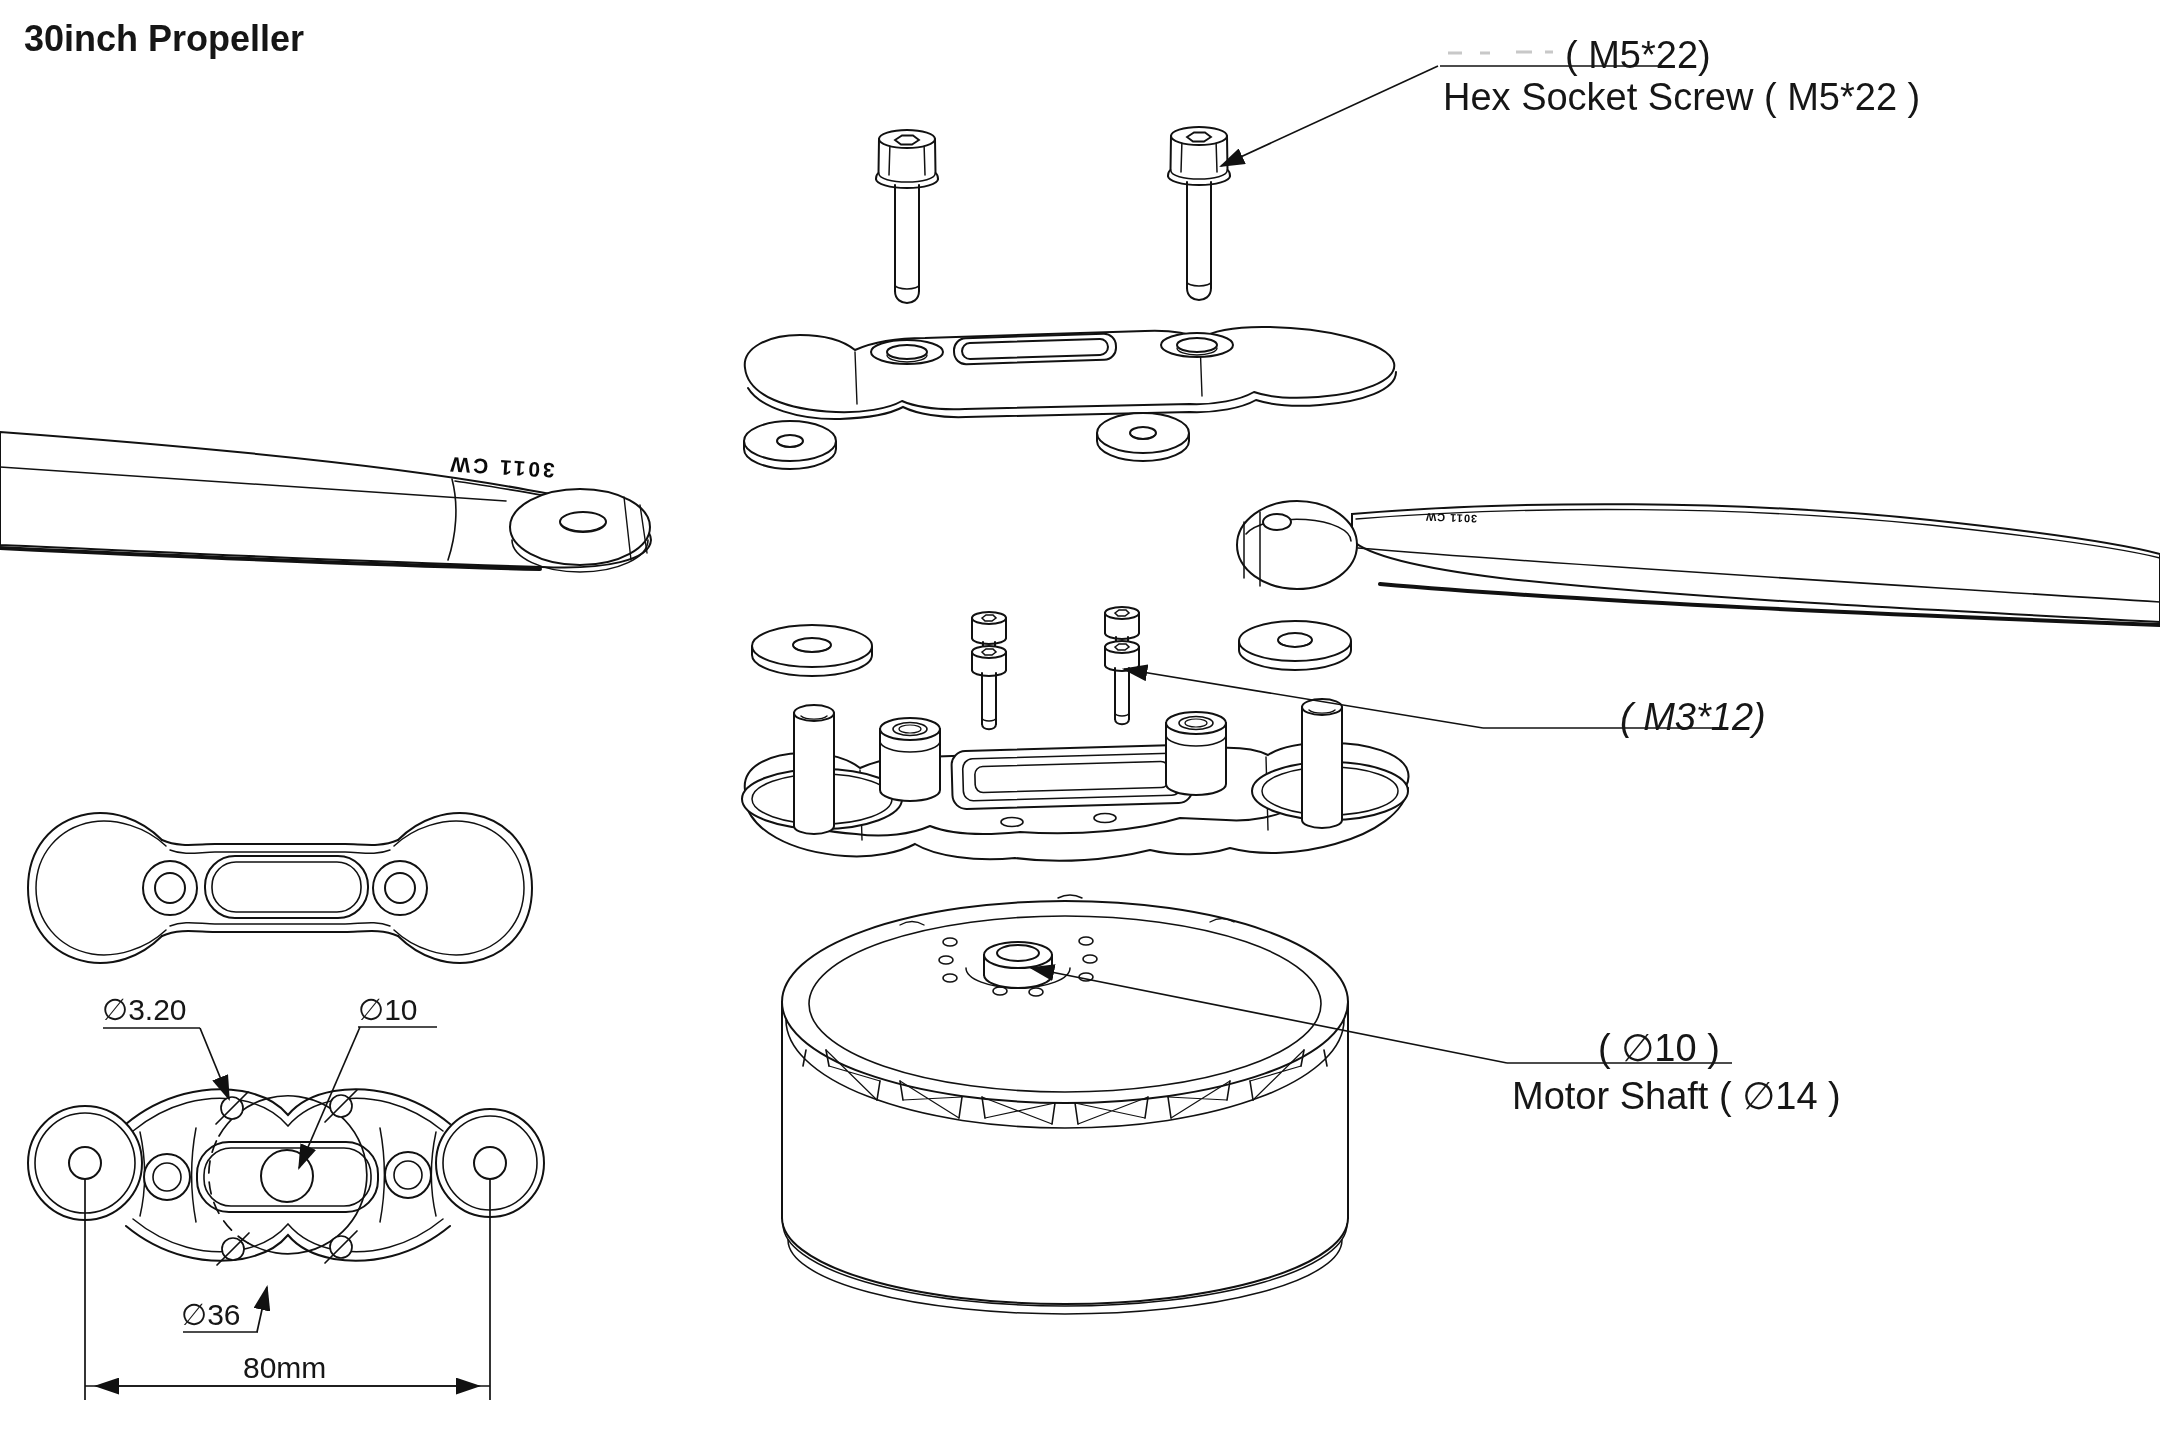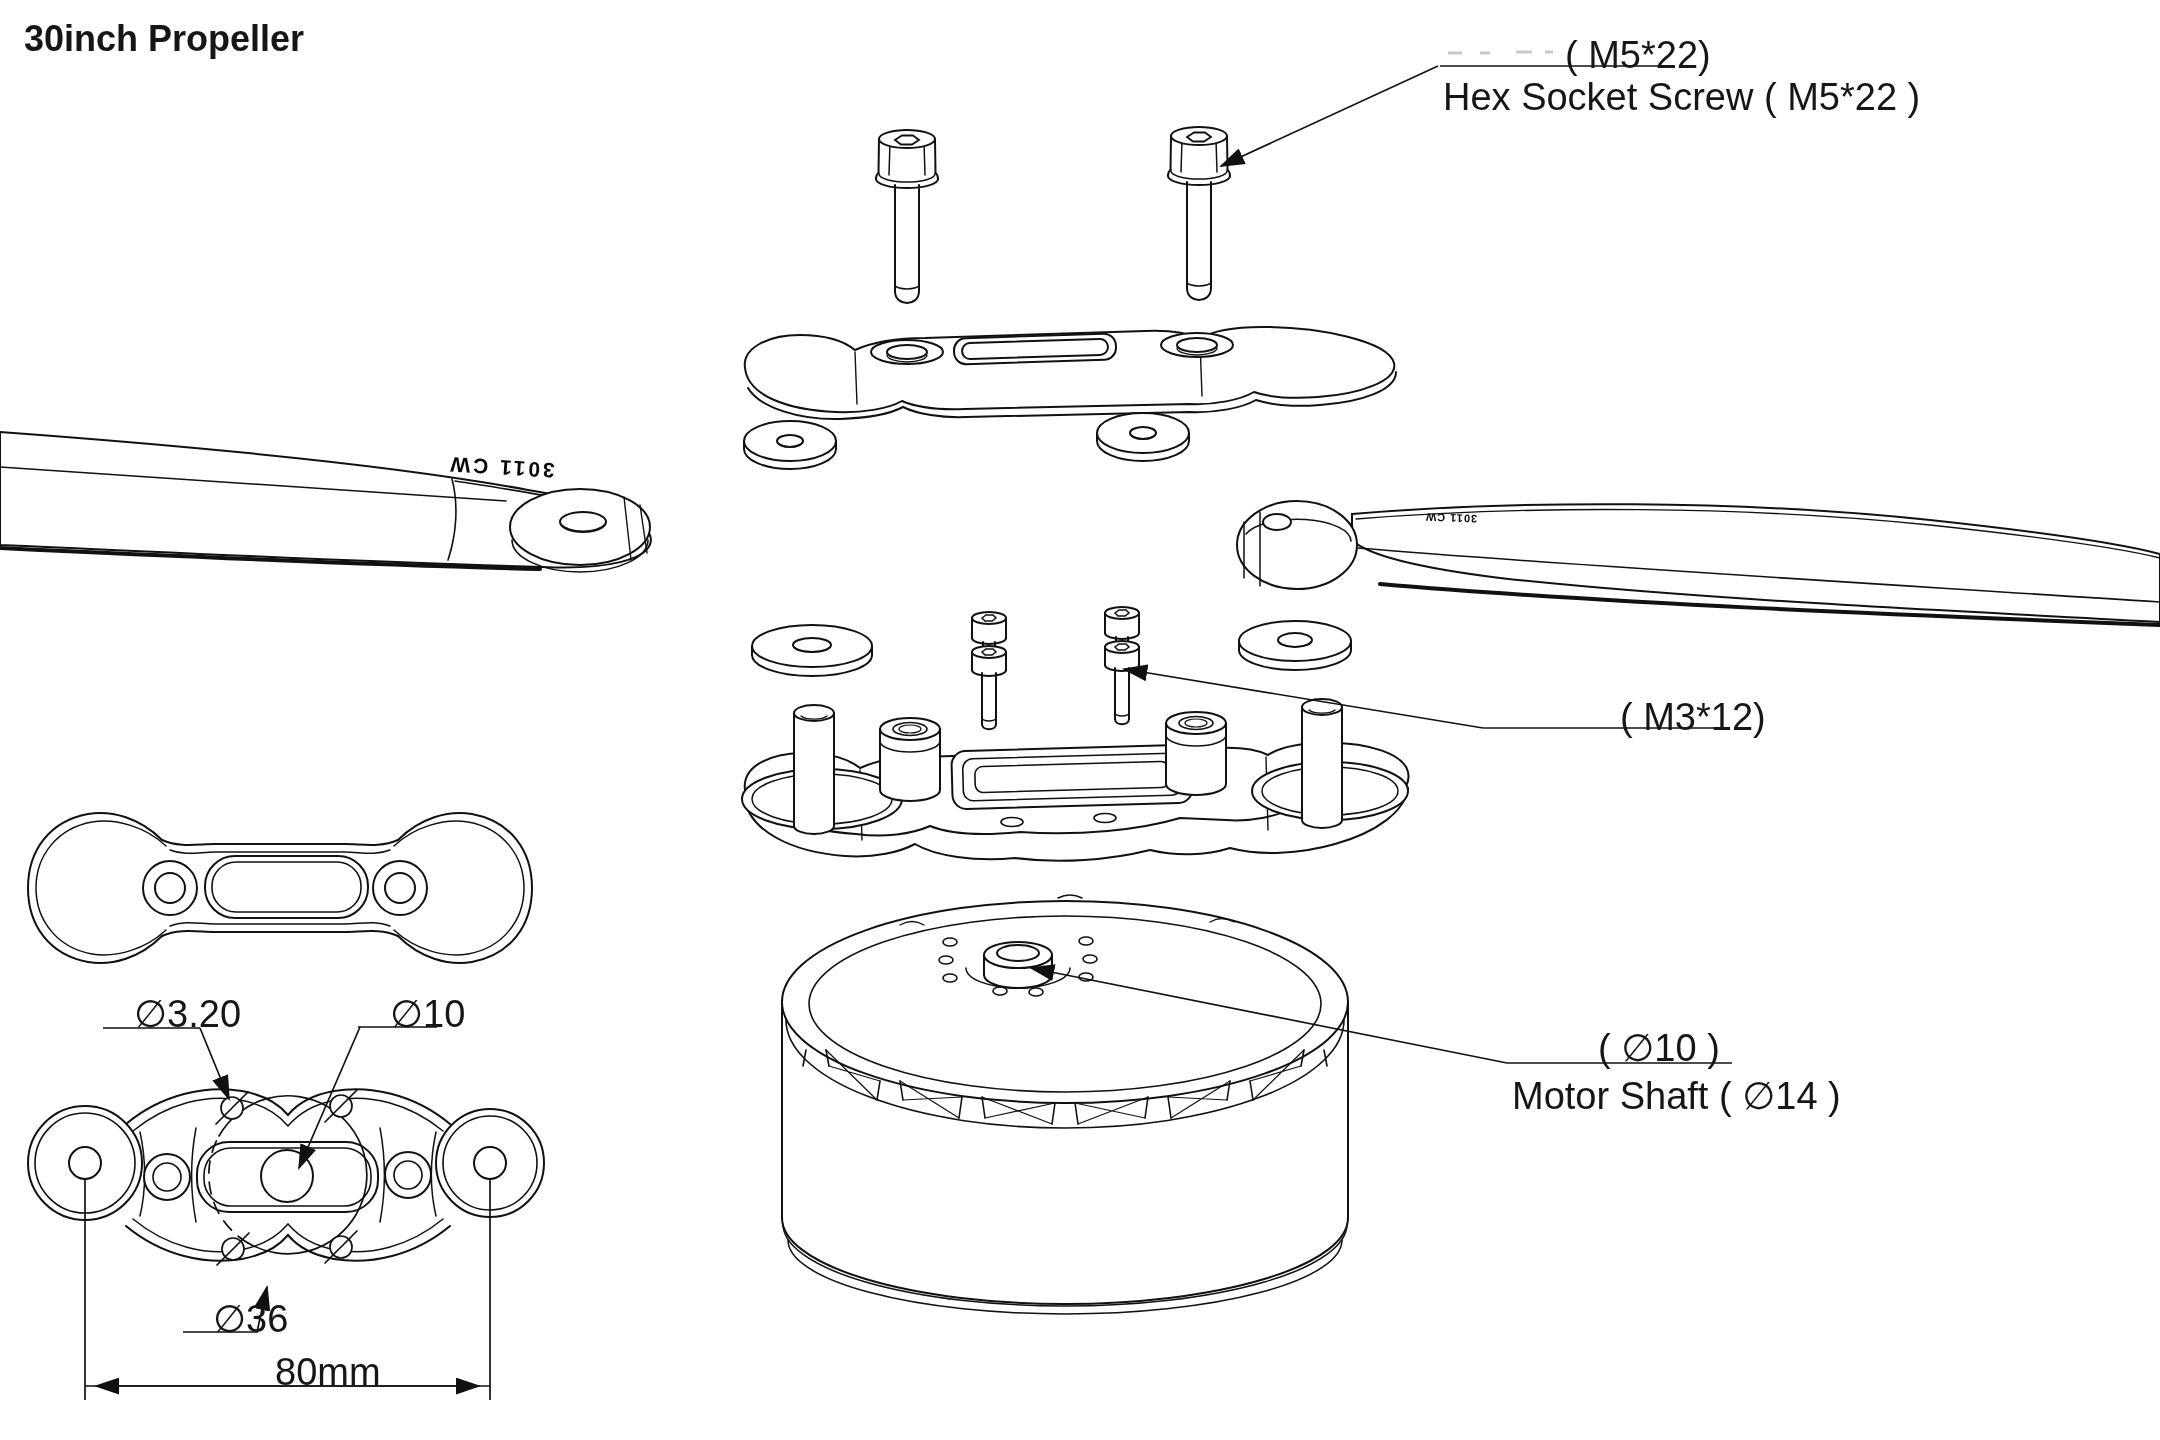--- a/index.html
+++ b/index.html
@@ -4,21 +4,21 @@
 <style>
   html,body{margin:0;padding:0;background:#ffffff;}
   .stage{
     position:relative;width:2160px;height:1440px;background:#ffffff;
     overflow:hidden;font-family:"Liberation Sans","DejaVu Sans",sans-serif;color:#111;
   }
   .stage svg{position:absolute;left:0;top:0;}
   .txt{position:absolute;white-space:nowrap;color:#161616;}
   .title{left:24px;top:18px;font-size:36px;font-weight:700;letter-spacing:0px;}
   .callout{font-size:38px;}
-  .dim{font-size:38px;margin-left:32px;}
+  .dim{font-size:30px;}
   .mark-left{
     left:436px;top:455px;width:130px;text-align:center;
     font-size:21px;font-weight:700;letter-spacing:3px;
     transform:rotate(183.5deg);color:#0a0a0a;
   }
   .mark-right{
     left:1408px;top:512px;width:86px;text-align:center;
     font-size:11px;font-weight:700;letter-spacing:1px;
     transform:rotate(182deg);color:#0a0a0a;
   }
@@ -303,21 +303,21 @@
     <line x1="287" y1="1386" x2="96" y2="1386" marker-end="url(#arr)"></line>
     <line x1="287" y1="1386" x2="479" y2="1386" marker-end="url(#arr)"></line>
   </g>
 </svg>
 
 <div class="txt title">30inch Propeller</div>
 
 <div class="txt callout" style="left:1565px;top:34px;">( M5*22)</div>
 <div class="txt callout" style="left:1443px;top:76px;">Hex Socket Screw ( M5*22 )</div>
 
-<div class="txt callout" style="left:1620px;top:696px;">( M3*12)</div>
+<div class="txt callout" style="left:1620px;top:696px;font-style:italic;">( M3*12)</div>
 
 <div class="txt callout" style="left:1598px;top:1026px;">( ∅10 )</div>
 <div class="txt callout" style="left:1512px;top:1074px;">Motor Shaft ( ∅14 )</div>
 
 <div class="txt dim" style="left:102px;top:992px;">∅3.20</div>
 <div class="txt dim" style="left:358px;top:992px;">∅10</div>
 <div class="txt dim" style="left:181px;top:1297px;">∅36</div>
 <div class="txt dim" style="left:243px;top:1351px;">80mm</div>
 
 <div class="txt mark-left">3011 CW</div>

